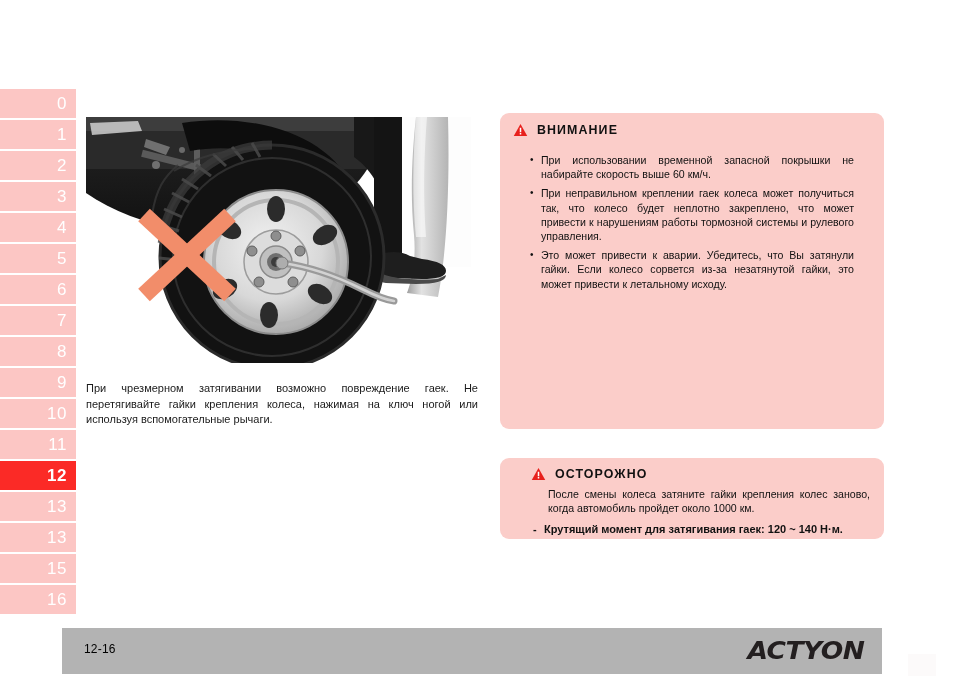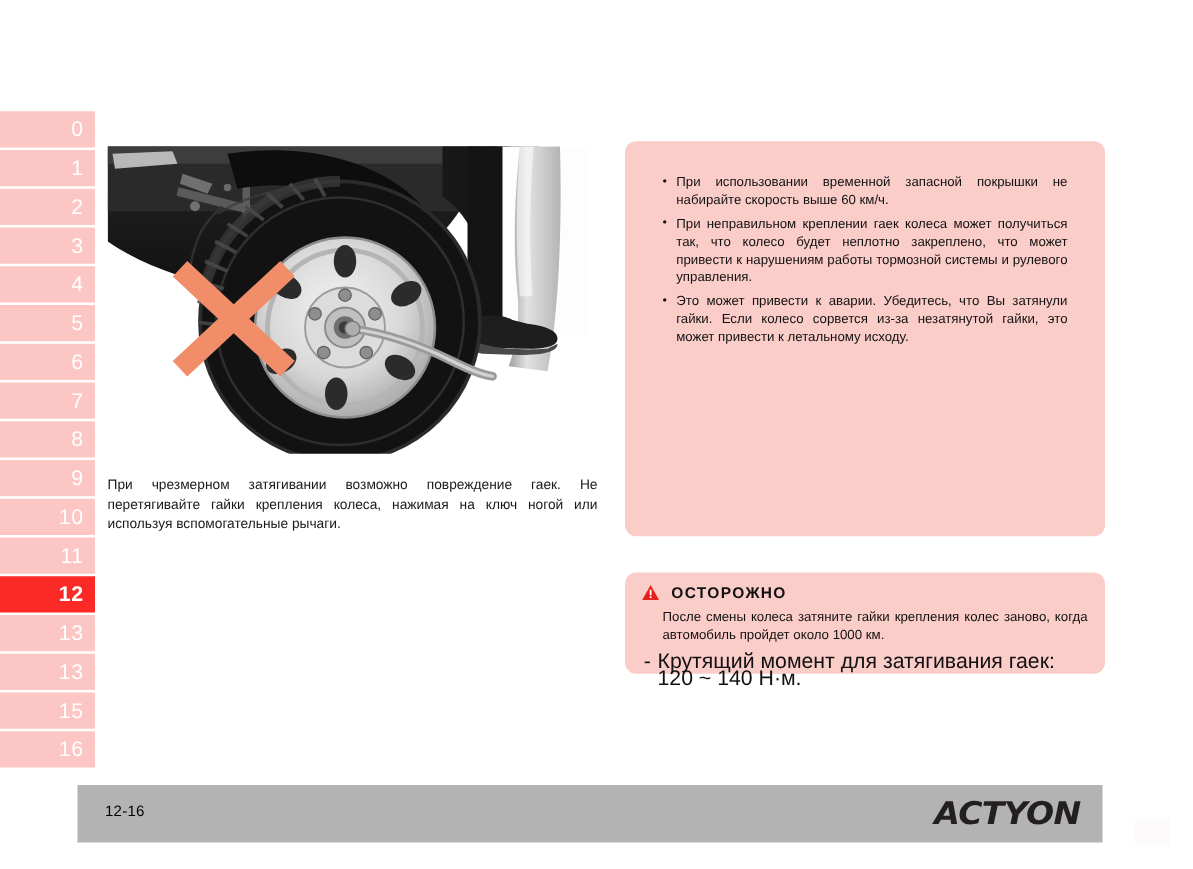--- a/index.html
+++ b/index.html
@@ -38,21 +38,21 @@
   }
 
   
   .panel{
     position:absolute;
     background:#fbcdc9;
     border-radius:9px;
     box-sizing:border-box;
   }
   #panel-caution{left:500px;top:113px;width:384px;height:316px;padding:10px 14px 8px 13px;}
-  #panel-warning{left:500px;top:458px;width:384px;height:81px;padding:9px 14px 8px 13px;}
+  #panel-warning{left:500px;top:458px;width:384px;height:81px;padding:9px 14px 8px 31px;}
 
   .panel-head{display:flex;align-items:center;gap:9px;margin-bottom:6px;}
   .tri{width:15px;height:14px;flex:0 0 auto;display:block;}
   .panel-title{
     font-size:12.4px;font-weight:700;color:#111;
     letter-spacing:1.1px;
   }
   .bullets{margin:16px;padding:0;list-style:none;}
   .bullets li{
     position:relative;
@@ -66,21 +66,21 @@
   .bullets li::before{
     content:"\2022";
     position:absolute;left:1px;top:-0.5px;font-size:10px;color:#111;
   }
   .plain{
     font-size:10.6px;line-height:14.4px;color:#111;
     text-align:justify;text-justify:inter-word;margin:0 0 6px 17px;
   }
   .dash-item{
     position:relative;padding-left:13px;
-    font-size:17px;line-height:14.4px;color:#111;margin:0;
+    font-size:11px;line-height:14.4px;color:#111;margin:0;font-weight:bold;
   }
   .dash-item::before{
     content:"-";position:absolute;left:2px;top:0;
   }
 
   
   .footer{
     position:absolute;left:62px;top:628px;width:820px;height:46px;
     background:#b3b3b3;
   }
@@ -282,20 +282,28 @@
       <g stroke="#f28d6a" stroke-width="17" stroke-linecap="butt">
         <line x1="58" y1="98" x2="144" y2="178"></line>
         <line x1="144" y1="98" x2="58" y2="178"></line>
       </g>
     </svg>
   </div>
 
   <div class="caption">При чрезмерном  затягивании возможно повреждение гаек. Не перетягивайте гайки крепления колеса, нажимая на ключ ногой или используя вспомогательные рычаги.</div>
 
   <div class="panel" id="panel-caution">
+    <div class="panel-head">
+      <svg class="tri" viewBox="0 0 20 18">
+        <path d="M10 1 L19 17 L1 17 Z" fill="#e8201c"></path>
+        <rect x="9" y="6" width="2" height="6" fill="#ffffff"></rect>
+        <rect x="9" y="13" width="2" height="2" fill="#ffffff"></rect>
+      </svg>
+      <span class="panel-title">ВНИМАНИЕ</span>
+    </div>
     <ul class="bullets">
       <li>При использовании временной запасной покрышки не набирайте скорость выше 60 км/ч.</li>
       <li>При неправильном креплении гаек колеса может получиться так, что колесо будет неплотно закреплено, что может привести к нарушениям работы тормозной системы и рулевого управления.</li>
       <li>Это может привести к аварии. Убедитесь, что Вы затянули гайки. Если колесо сорвется из-за незатянутой гайки, это может привести к летальному исходу.</li>
     </ul>
   </div>
 
   <div class="panel" id="panel-warning">
     <div class="panel-head">
       <svg class="tri" viewBox="0 0 20 18">

